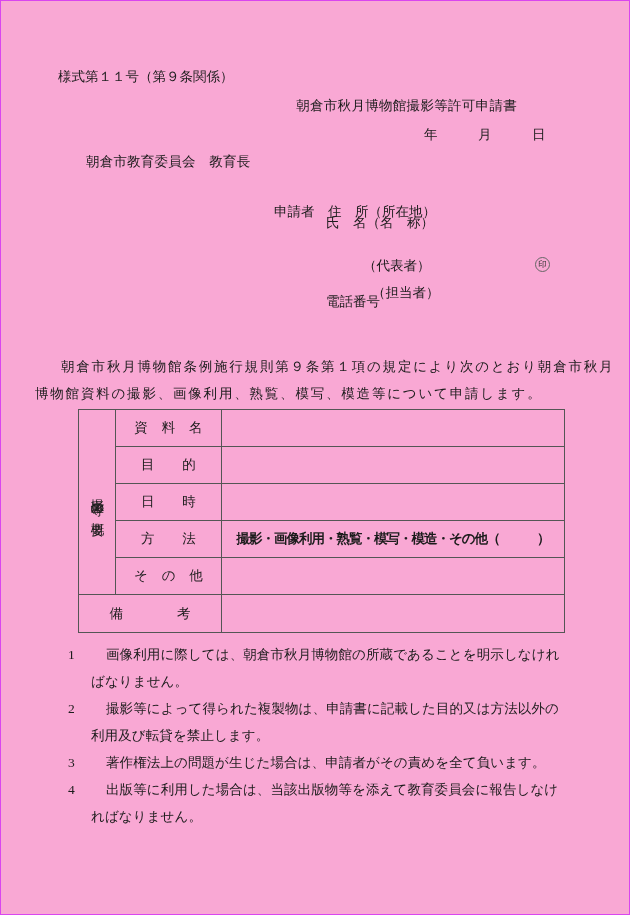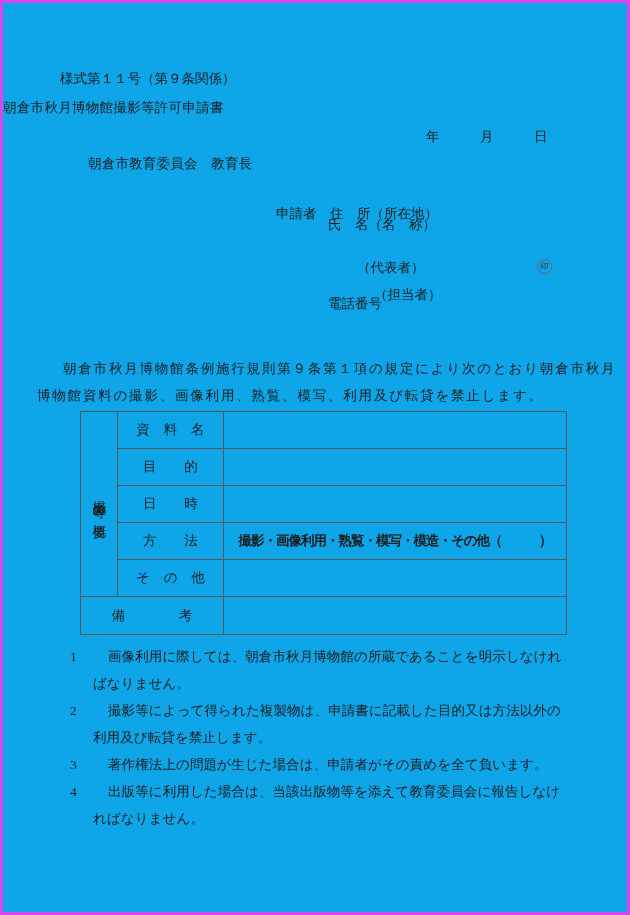--- a/index.html
+++ b/index.html
@@ -1,37 +1,37 @@
 <!DOCTYPE html>
 <html><head>
 <meta charset="utf-8">
 <style>
   html,body { margin:0; padding:0; background:#f4f4f4; }
   .page {
     position:relative;
     width:630px; height:915px;
     margin:0 auto;
-    background:#0ea5e9;
-    border:3px solid #d946ef;
+    background:#f9a8d4;
+    border:1px solid #d946ef;
     box-sizing:border-box;
     font-family:"Liberation Serif", serif;
     font-size:13.5px;
     color:#1c1c1c;
     overflow:hidden;
   }
   .abs { position:absolute; white-space:nowrap; line-height:20px; }
 
   .form-number { top:66px; left:57px; }
-  .doc-title  { top:95px; left:0; width:516px; text-align:left; letter-spacing:0.3px; }
+  .doc-title  { top:95px; left:0; width:516px; text-align:right; letter-spacing:0.3px; }
   .date-line  { top:124px; left:423px; }
   .addressee  { top:151px; left:85px; letter-spacing:0.2px; }
 
   .app-l1 { top:201px; left:273px; }
   .app-l2 { top:212px; left:325px; }
-  .app-l3 { top:255px; left:354px; }
+  .app-l3 { top:255px; left:362px; }
   .app-l4 { top:282px; left:371px; }
   .app-l5 { top:291px; left:325px; }
 
   .seal {
     position:absolute; top:256px; left:534px;
     width:13px; height:13px;
     border:1px solid #666; border-radius:50%;
     font-size:8.5px; line-height:13px; text-align:center;
     color:#333; white-space:nowrap;
   }
@@ -75,21 +75,21 @@
   <div class="abs addressee">朝倉市教育委員会　教育長</div>
   <div class="abs date-line">年　　　月　　　日</div>
 
   <div class="abs app-l1">申請者　住　所（所在地）</div>
   <div class="abs app-l2">氏　名（名　称）</div>
   <div class="abs app-l3">（代表者）</div>
   <div class="seal">印</div>
   <div class="abs app-l4">（担当者）</div>
   <div class="abs app-l5">電話番号</div>
 
-  <div class="intro"><span>朝倉市秋月博物館条例施行規則第９条第１項の規定により次のとおり朝倉市秋月</span><br><span>博物館資料の撮影、画像利用、熟覧、模写、利用及び転貸を禁止します。</span></div>
+  <div class="intro"><span>朝倉市秋月博物館条例施行規則第９条第１項の規定により次のとおり朝倉市秋月</span><br><span>博物館資料の撮影、画像利用、熟覧、模写、模造等について申請します。</span></div>
 
   <table class="form-table">
     <colgroup>
       <col style="width:37px">
         <col style="width:106px">
         <col style="width:343px">
     </colgroup>
     <tbody>
         <tr>
       <td class="vh" rowspan="5">撮影等の概要</td>

